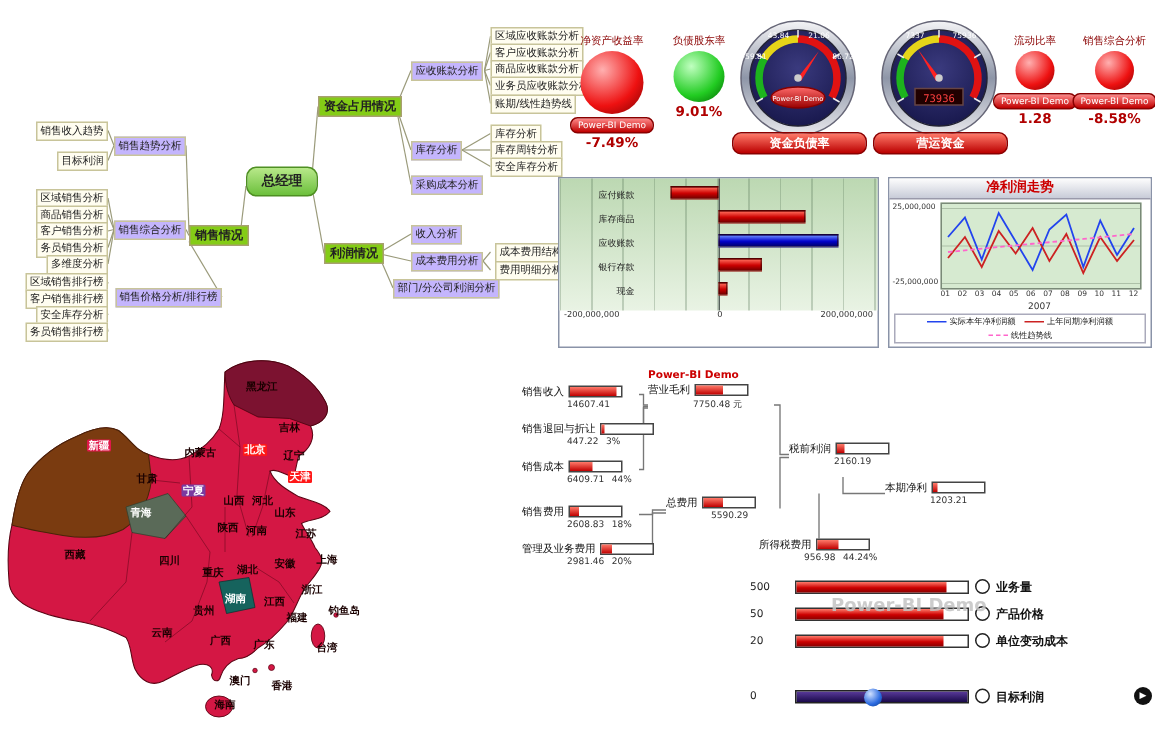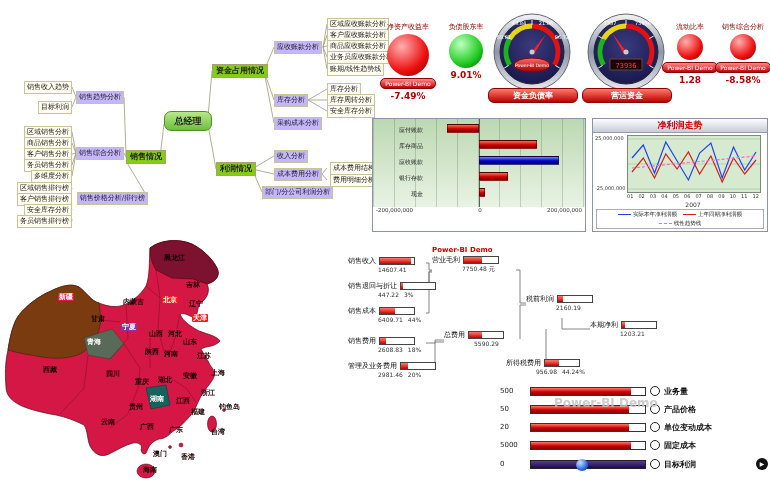--- a/index.html
+++ b/index.html
@@ -488,28 +488,20 @@
         <div class="wlabel">产品价格</div>
       </div>
       <div class="wrow" style="top: 420px;">
         <div class="wval">20</div>
         <div class="wslider">
           <i style="width: 86%;"></i>
         </div>
         <div class="wbullet"></div>
         <div class="wlabel">单位变动成本</div>
       </div>
-      <div class="wrow" style="top: 438px;">
-        <div class="wval">5000</div>
-        <div class="wslider">
-          <i style="width: 88%;"></i>
-        </div>
-        <div class="wbullet"></div>
-        <div class="wlabel">固定成本</div>
-      </div>
       <div class="wrow" style="top: 457px;">
         <div class="wval">0</div>
         <div class="wslider wpurple">
           <div class="wball" style="left: 45%;"></div>
         </div>
         <div class="wbullet"></div>
         <div class="wlabel">目标利润</div>
         <div class="wplay">▶</div>
       </div>
     </div>

